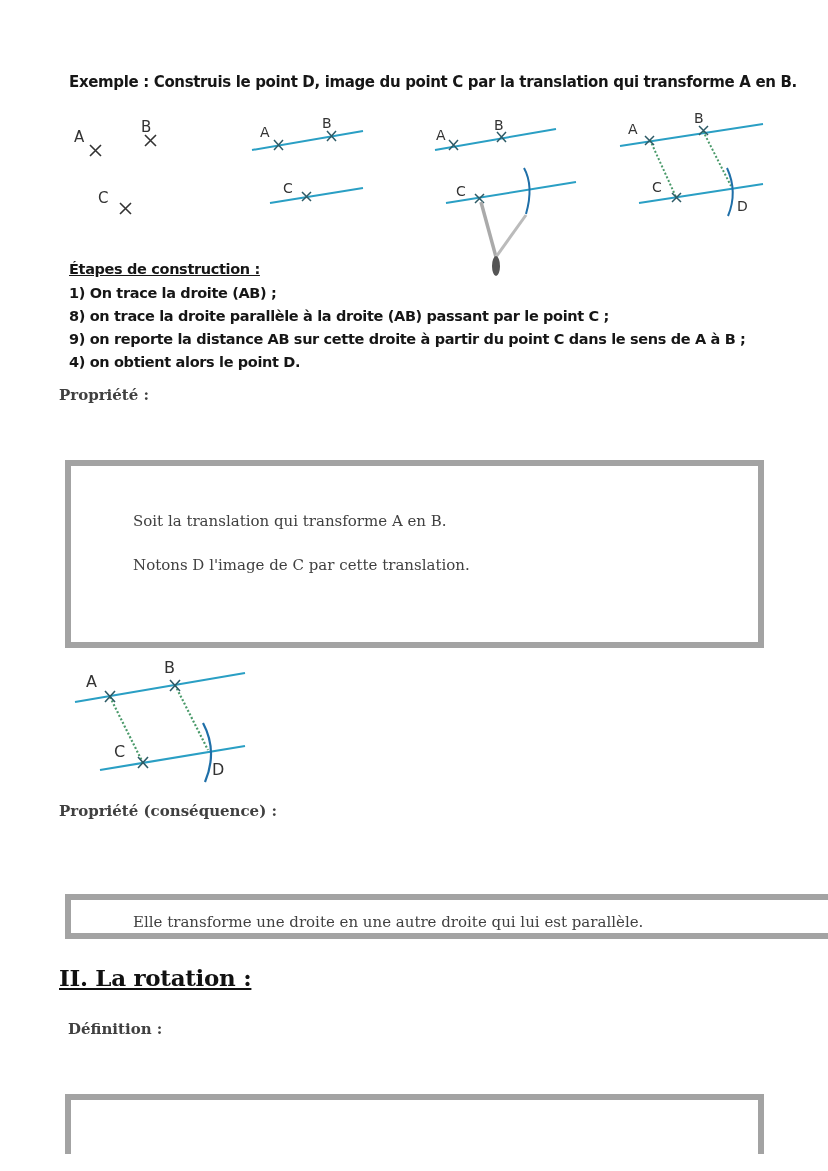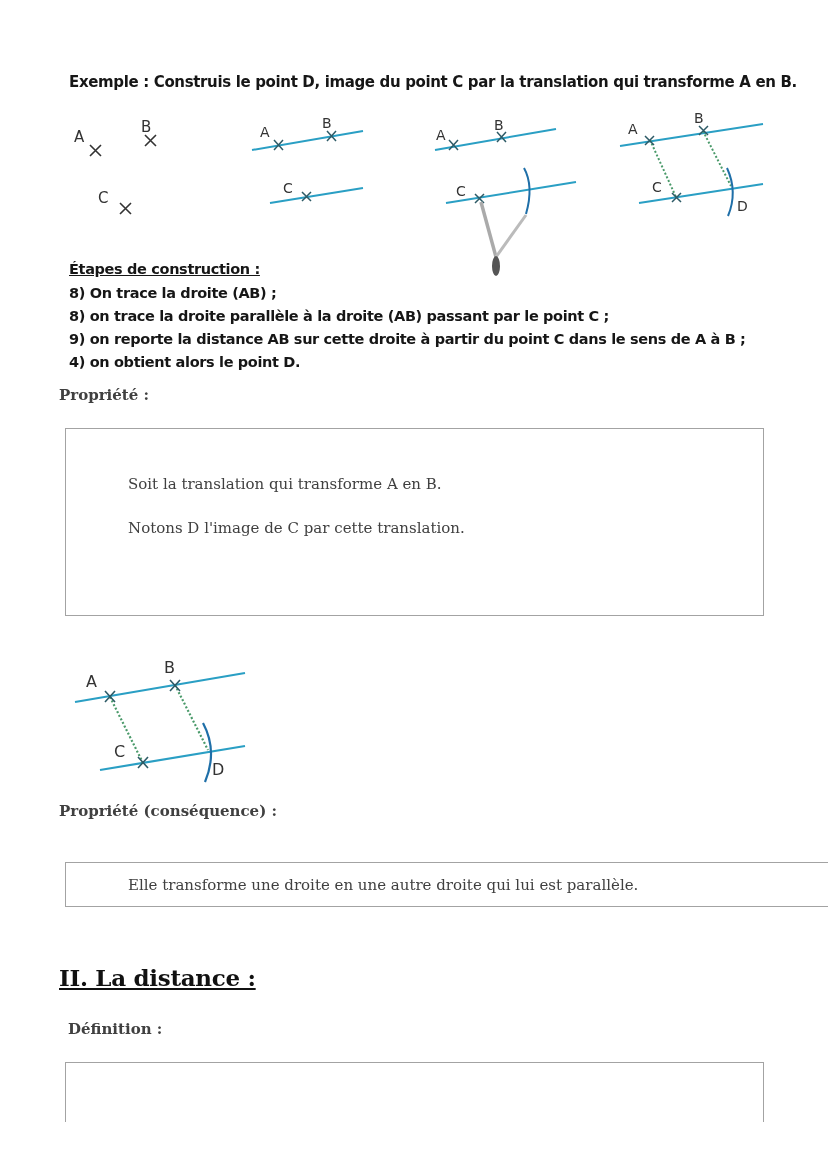--- a/index.html
+++ b/index.html
@@ -1,20 +1,20 @@
 <!DOCTYPE html>
 <html><head>
   <meta charset="utf-8">
   <style>
     html, body { margin: 0; padding: 0; background: #ffffff; }
     body { width: 828px; height: 1171px; position: relative; overflow: hidden; color: #111; }
     .abs { position: absolute; font-weight: bold; }
     .comic { font-family: "DejaVu Sans", sans-serif; font-size: 14.5px; letter-spacing: -0.35px; color: #161616; }
     .serif { font-family: "DejaVu Serif", serif; font-size: 15px; color: #404040; }
-    .box { position: absolute; border: 1px solid #a3a3a3; background: #fff; box-sizing: border-box; }
+    .box { position: absolute; border: 6px solid #a3a3a3; background: #fff; box-sizing: border-box; margin-top: 32px; }
     .line { position: absolute; white-space: nowrap; }
     .u { text-decoration: underline; }
     h2.heading { position: absolute; margin: 0; font-family: "DejaVu Serif", serif; font-weight: bold; font-size: 23px; text-decoration: underline; color: #111; letter-spacing: -0.3px; }
     svg { position: absolute; overflow: visible; }
   </style>
 </head>
 <body>
 
 <div class="line comic abs" style="left:69px; top:73px; font-size:15px;">Exemple : Construis le point D, image du point C par la translation qui transforme A en B.</div>
 
@@ -78,21 +78,21 @@
     <g font-family="DejaVu Sans, sans-serif" font-size="14" fill="#333">
       <text x="628" y="134">A</text>
       <text x="694" y="123">B</text>
       <text x="652" y="192">C</text>
       <text x="737" y="211">D</text>
     </g>
   </g>
 </svg>
 
 <div class="line comic u abs" style="left:69px; top:261px;">Étapes de construction :</div>
-<div class="line comic abs" style="left:69px; top:285px;">8) On trace la droite (AB) ;</div>
+<div class="line comic abs" style="left:69px; top:285px;">1) On trace la droite (AB) ;</div>
 <div class="line comic abs" style="left:69px; top:308px;">8) on trace la droite parallèle à la droite (AB) passant par le point C ;</div>
 <div class="line comic abs" style="left:69px; top:331px;">9) on reporte la distance AB  sur cette droite à partir du point C dans le sens de A à B ;</div>
 <div class="line comic abs" style="left:69px; top:354px;">4) on obtient alors le point D.</div>
 
 <div class="line serif abs" style="left:59px; top:386px;">Propriété :</div>
 <div class="box" style="left:65px; top:428px; width:699px; height:188px;">
   <div class="line serif" style="left:62px; top:46px;">Soit la translation qui transforme A en B.</div>
   <div class="line serif" style="left:62px; top:90px;">Notons D l'image de C par cette translation.</div>
 </div>
 
@@ -113,15 +113,15 @@
     <text x="54" y="112">C</text>
     <text x="152" y="130">D</text>
   </g>
 </svg>
 
 <div class="line serif abs" style="left:59px; top:802px;">Propriété (conséquence) :</div>
 <div class="box" style="left:65px; top:862px; width:796px; height:45px;">
   <div class="line serif" style="left:62px; top:13px;">Elle transforme une droite en une autre droite qui lui est parallèle.</div>
 </div>
 
-<h2 class="heading" style="left:59px; top:964px;">II. La distance :</h2>
+<h2 class="heading" style="left:59px; top:964px;">II. La rotation :</h2>
 <div class="line serif abs" style="left:68px; top:1020px;">Définition :</div>
 <div class="box" style="left:65px; top:1062px; width:699px; height:60px; border-bottom:none;"></div>
 
 </body></html>

